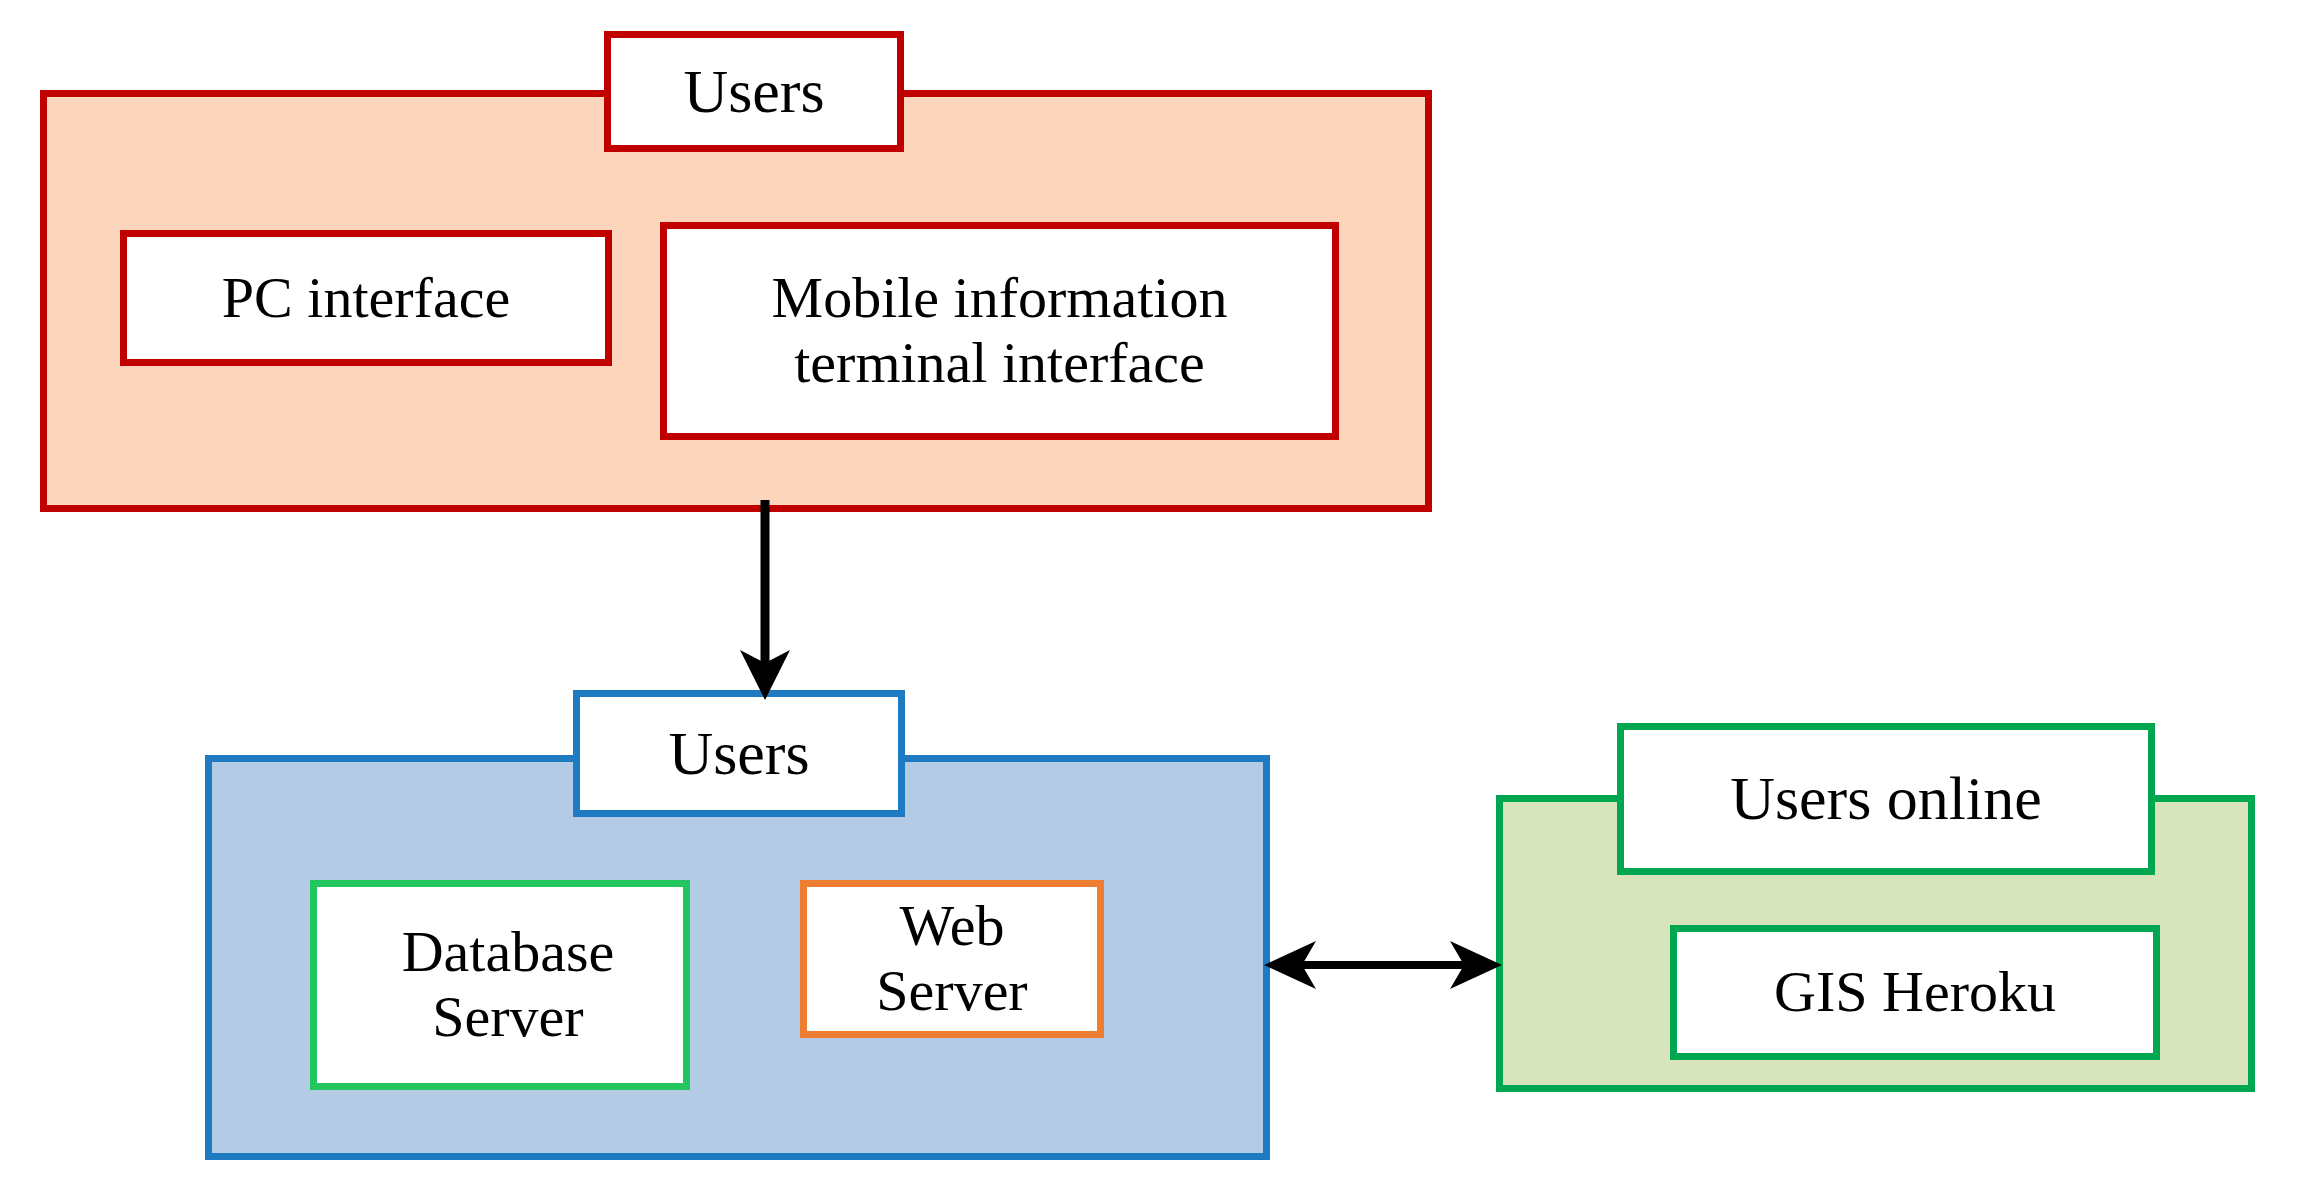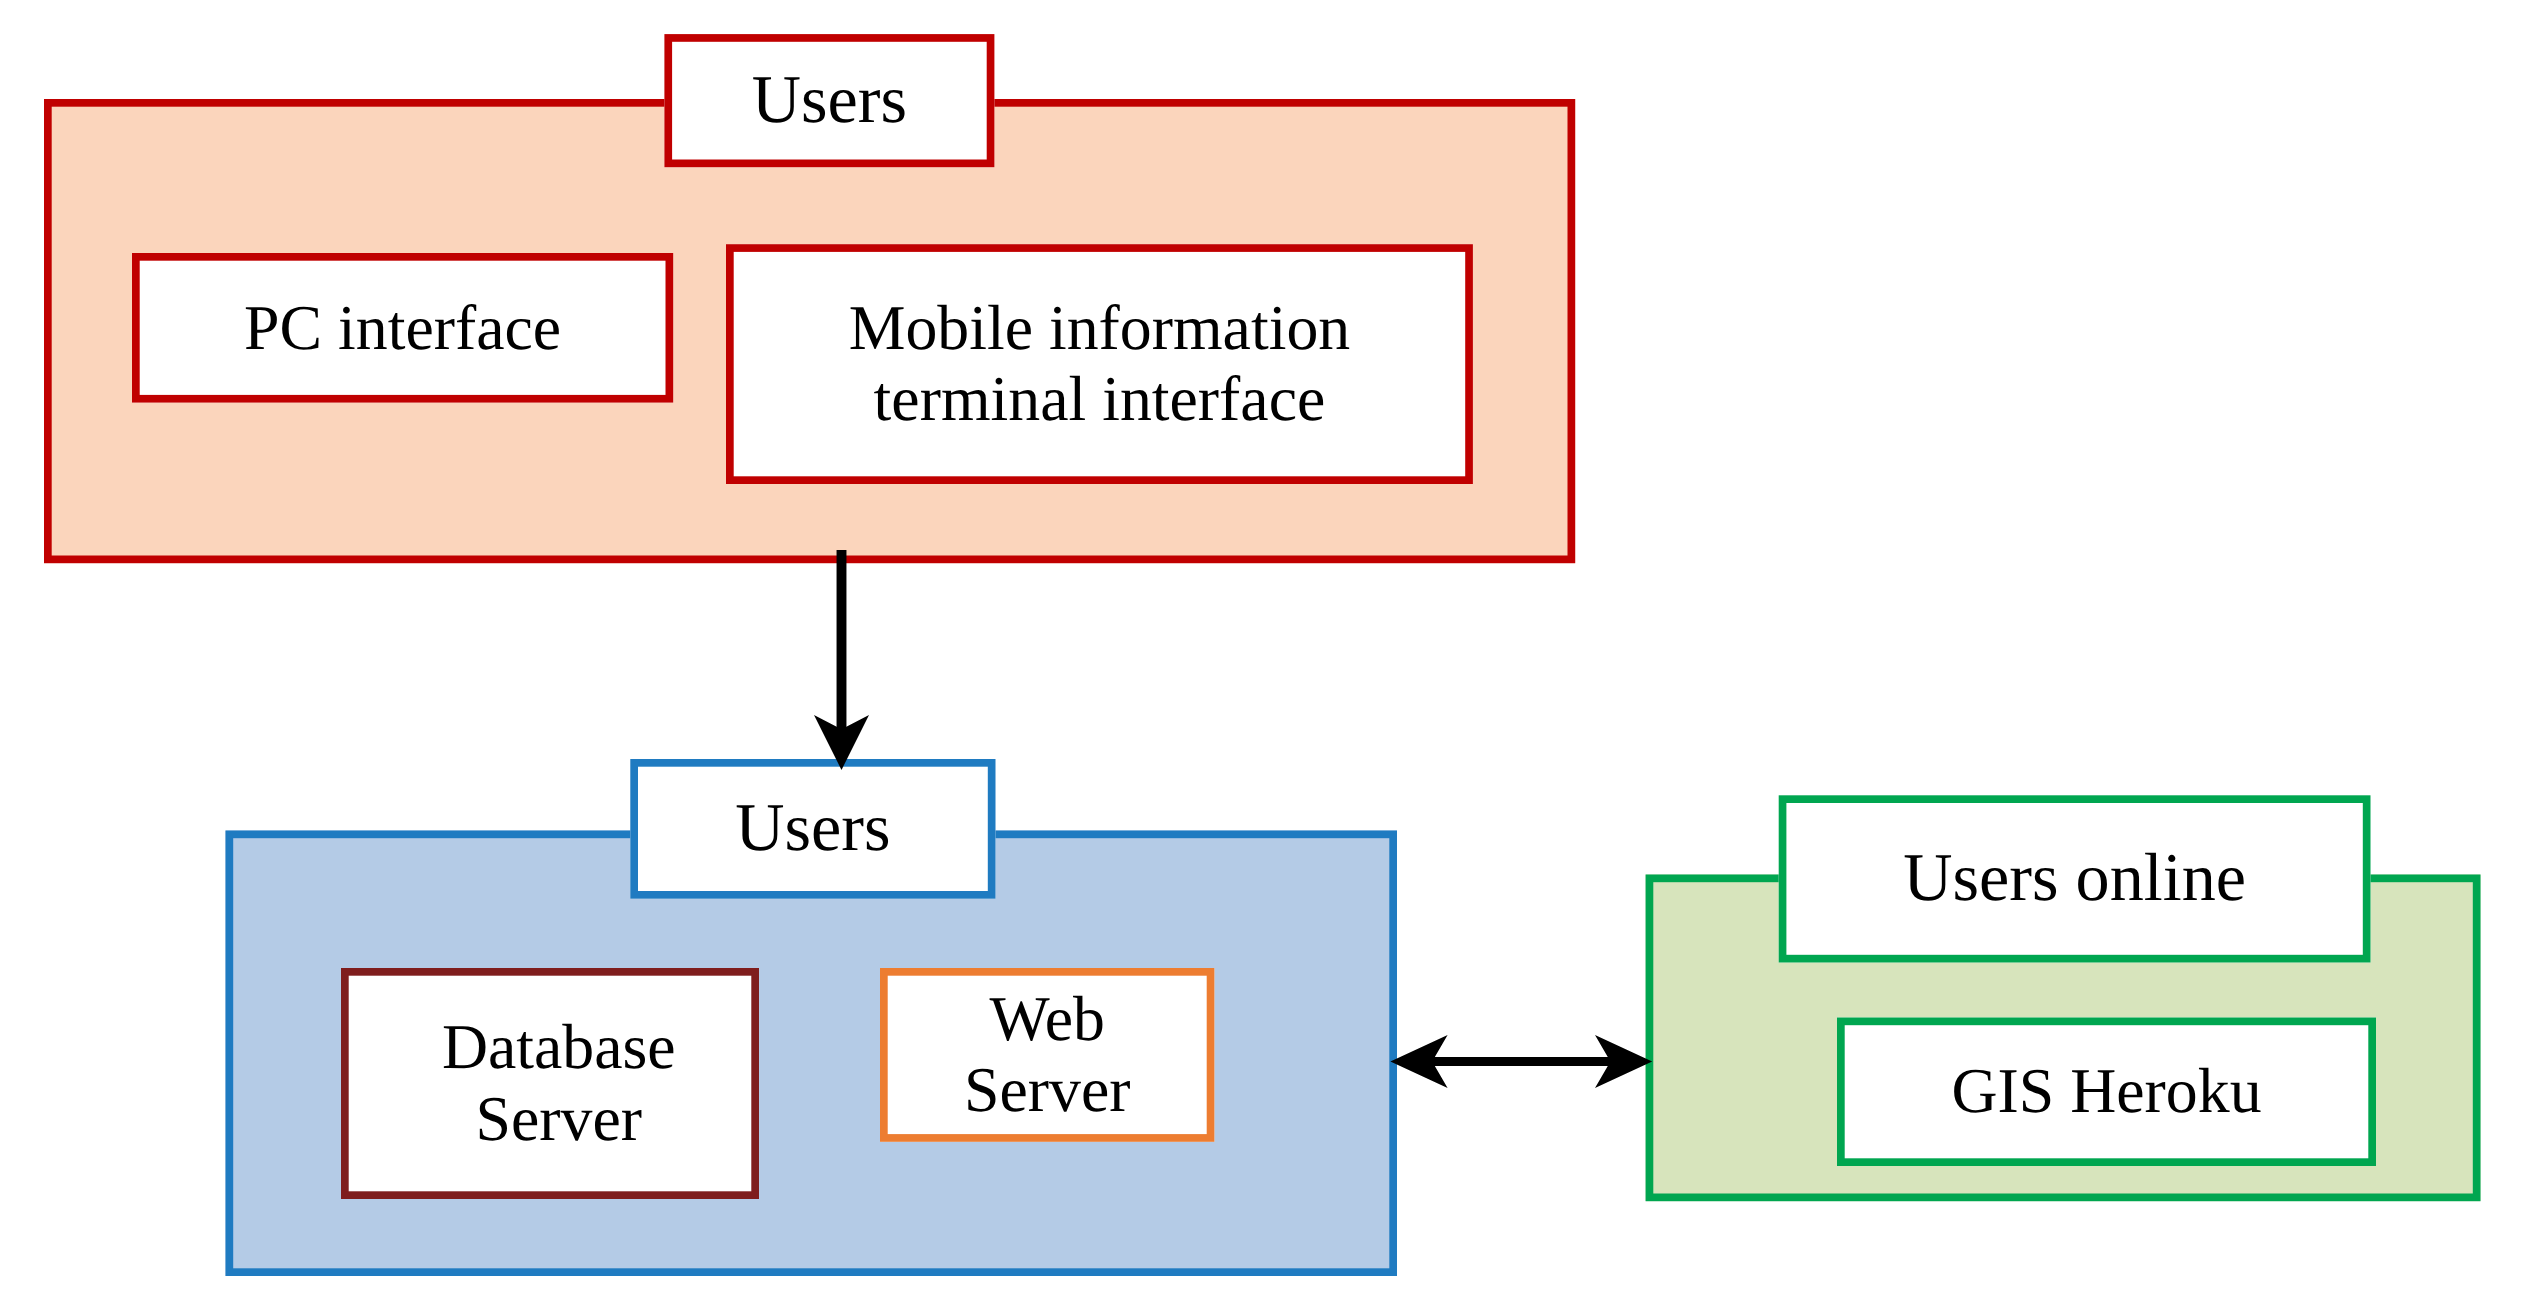--- a/index.html
+++ b/index.html
@@ -125,21 +125,21 @@
     border: 7px solid #C00000;
     font-size: 58px;
     padding: 0 14px;
   }
 
   .node-db {
     left: 310px;
     top: 880px;
     width: 380px;
     height: 210px;
-    border: 7px solid #7f1d1d;
+    border: 7px solid #22c55e;
     font-size: 58px;
     padding-left: 16px;
   }
 
   .node-web {
     left: 800px;
     top: 880px;
     width: 304px;
     height: 158px;
     border: 7px solid #ED7D31;

